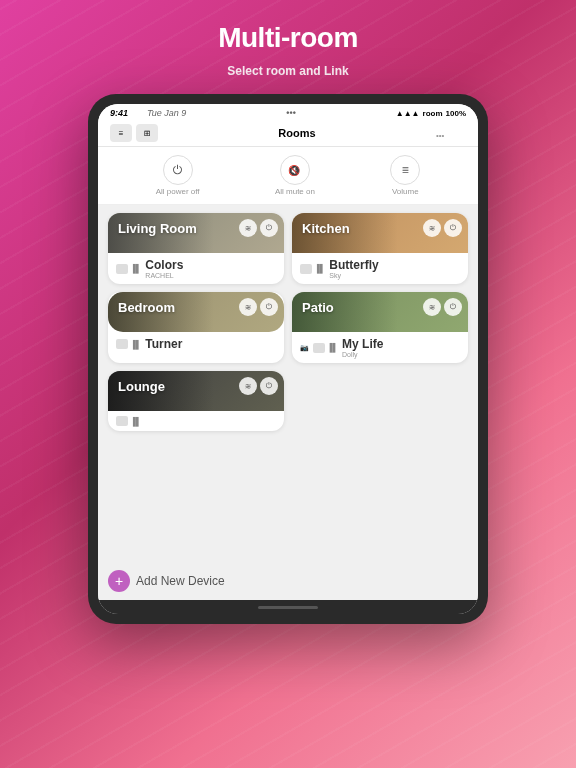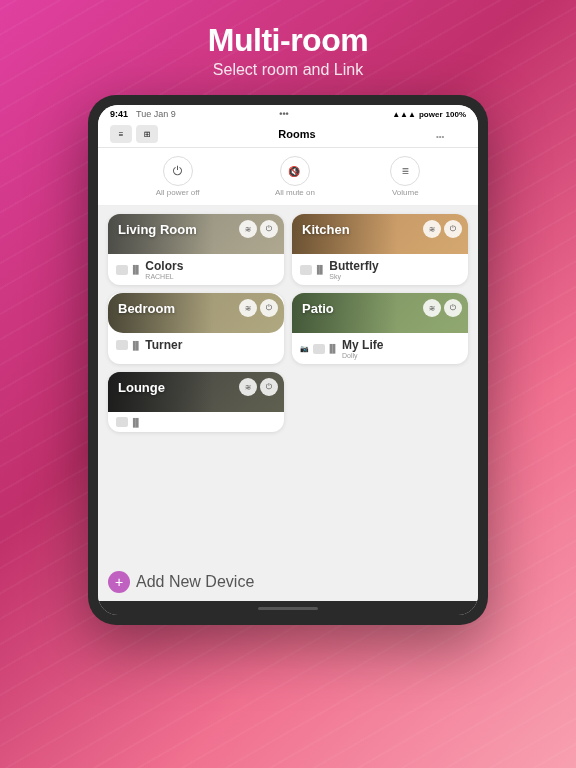--- a/index.html
+++ b/index.html
@@ -30,30 +30,31 @@
       pointer-events: none;
     }
 
     .header-text {
       margin-top: 22px;
       text-align: center;
       z-index: 1;
     }
 
     .header-title {
-      font-size: 32px;
+      font-size: 28px;
       font-weight: 800;
       color: white;
       letter-spacing: -0.5px;
     }
 
     .header-subtitle {
-      font-size: 16px;
+      font-size: 12px;
       color: rgba(255,255,255,0.9);
-      margin-top: 2px;
+      margin-top: 10px;
+      font-weight: bold;
     }
 
     
     .ipad {
       position: relative;
       margin-top: 16px;
       width: 400px;
       height: 530px;
       background: #2a2a2a;
       border-radius: 28px;
@@ -78,21 +79,21 @@
       display: flex;
       justify-content: space-between;
       align-items: center;
       padding: 4px 12px 2px;
       font-size: 9px;
       font-weight: 600;
       color: #000;
       flex-shrink: 0;
     }
 
-    .status-left { display: flex; gap: 8px; align-items: flex-start; }
+    .status-left { display: flex; gap: 19px; align-items: flex-start; font-style: italic; }
     .status-center { font-size: 9px; color: #666; }
     .status-right { display: flex; gap: 3px; align-items: center; font-size: 8px; }
 
     
     .toolbar {
       background: white;
       display: flex;
       justify-content: space-between;
       align-items: center;
       padding: 4px 12px;
@@ -261,21 +262,21 @@
       background: #c060c0;
       display: flex;
       align-items: center;
       justify-content: center;
       color: white;
       font-size: 14px;
       font-weight: 300;
     }
 
     .add-device-label {
-      font-size: 16px;
+      font-size: 12px;
       color: #555;
     }
 
     
     .home-bar {
       height: 14px;
       background: #2a2a2a;
       display: flex;
       align-items: center;
       justify-content: center;
@@ -338,21 +339,21 @@
   <div class="ipad-screen">
 
     <div class="status-bar">
       <div class="status-left">
         <span>9:41</span>
         <span style="font-weight:400; color:#666;">Tue Jan 9</span>
       </div>
       <div class="status-center">•••</div>
       <div class="status-right">
         <span>▲▲▲</span>
-        <span>power</span>
+        <span>room</span>
         <span>100%</span>
       </div>
     </div>
 
     <div class="toolbar">
       <div class="toolbar-left">
         <div class="toolbar-btn">
           <span>≡</span>
         </div>
         <div class="toolbar-btn">

